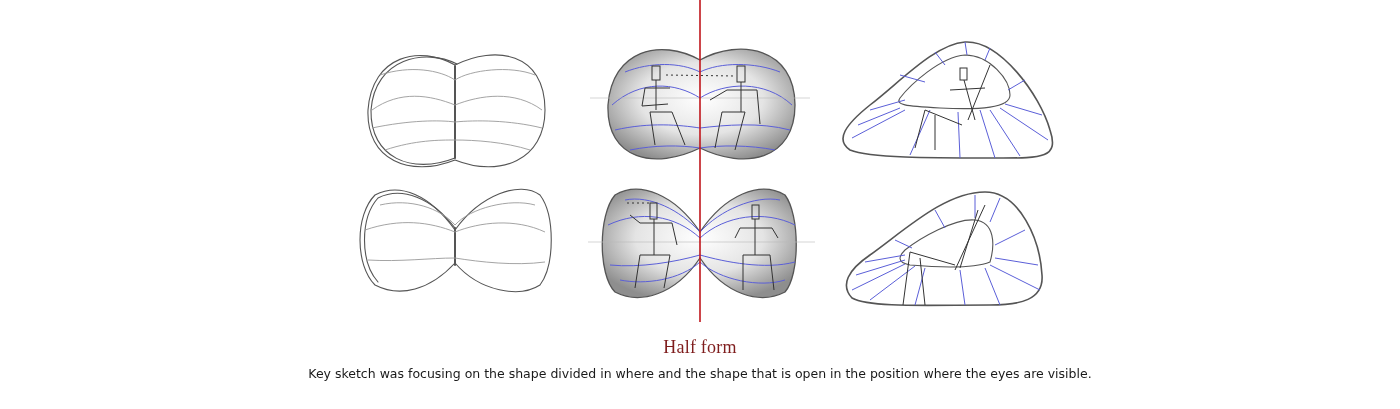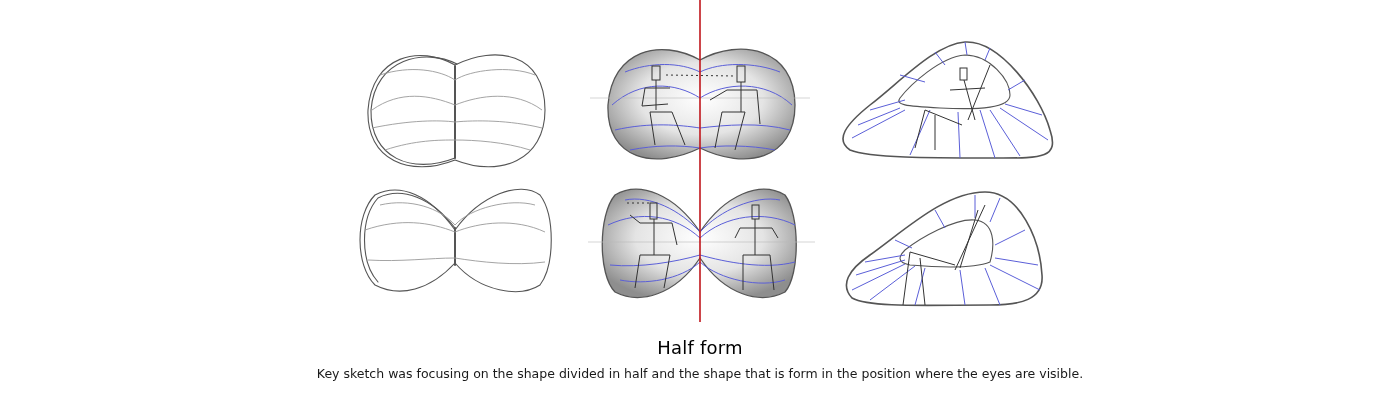--- a/index.html
+++ b/index.html
@@ -1,18 +1,18 @@
 <!DOCTYPE html>
 <html><head>
 <meta charset="utf-8">
 <style>
   html,body{margin:0;padding:0;background:#fff;}
   body{width:1400px;height:409px;position:relative;overflow:hidden;font-family:"DejaVu Sans","Liberation Sans",sans-serif;}
   .canvas{position:absolute;left:0;top:0;width:1400px;height:409px;}
-  .caption-title{position:absolute;left:0;width:1400px;top:337px;text-align:center;font-size:18px;color:#000000;letter-spacing:0.2px;}
+  .caption-title{position:absolute;left:0;width:1400px;top:337px;text-align:center;font-size:18px;color:#7f1d1d;letter-spacing:0.2px;font-family:Liberation Serif, serif;}
   .caption-body{position:absolute;left:0;width:1400px;top:366px;text-align:center;font-size:12.5px;color:#1a1a1a;}
   svg .pencil{fill:none;stroke:#555;stroke-width:1.1;stroke-linecap:round;}
   svg .pencil-light{fill:none;stroke:#9a9a9a;stroke-width:0.9;}
   svg .blue{fill:none;stroke:#5b5fd8;stroke-width:1;}
   svg .figure{fill:none;stroke:#333;stroke-width:1;}
 </style>
 </head>
 <body>
 
 <div class="canvas">
@@ -162,13 +162,13 @@
       <line x1="910" y1="252" x2="903" y2="305"></line>
       <line x1="920" y1="258" x2="925" y2="305"></line>
     </g>
   </g>
 
   <line x1="700" y1="0" x2="700" y2="322" stroke="#c0161c" stroke-width="1.6"></line>
 </svg>
 </div>
 
 <div class="caption-title">Half form</div>
-<div class="caption-body">Key sketch was focusing on the shape divided in half and the shape that is form in the position where the eyes are visible.</div>
+<div class="caption-body">Key sketch was focusing on the shape divided in where and the shape that is open in the position where the eyes are visible.</div>
 
 </body></html>

